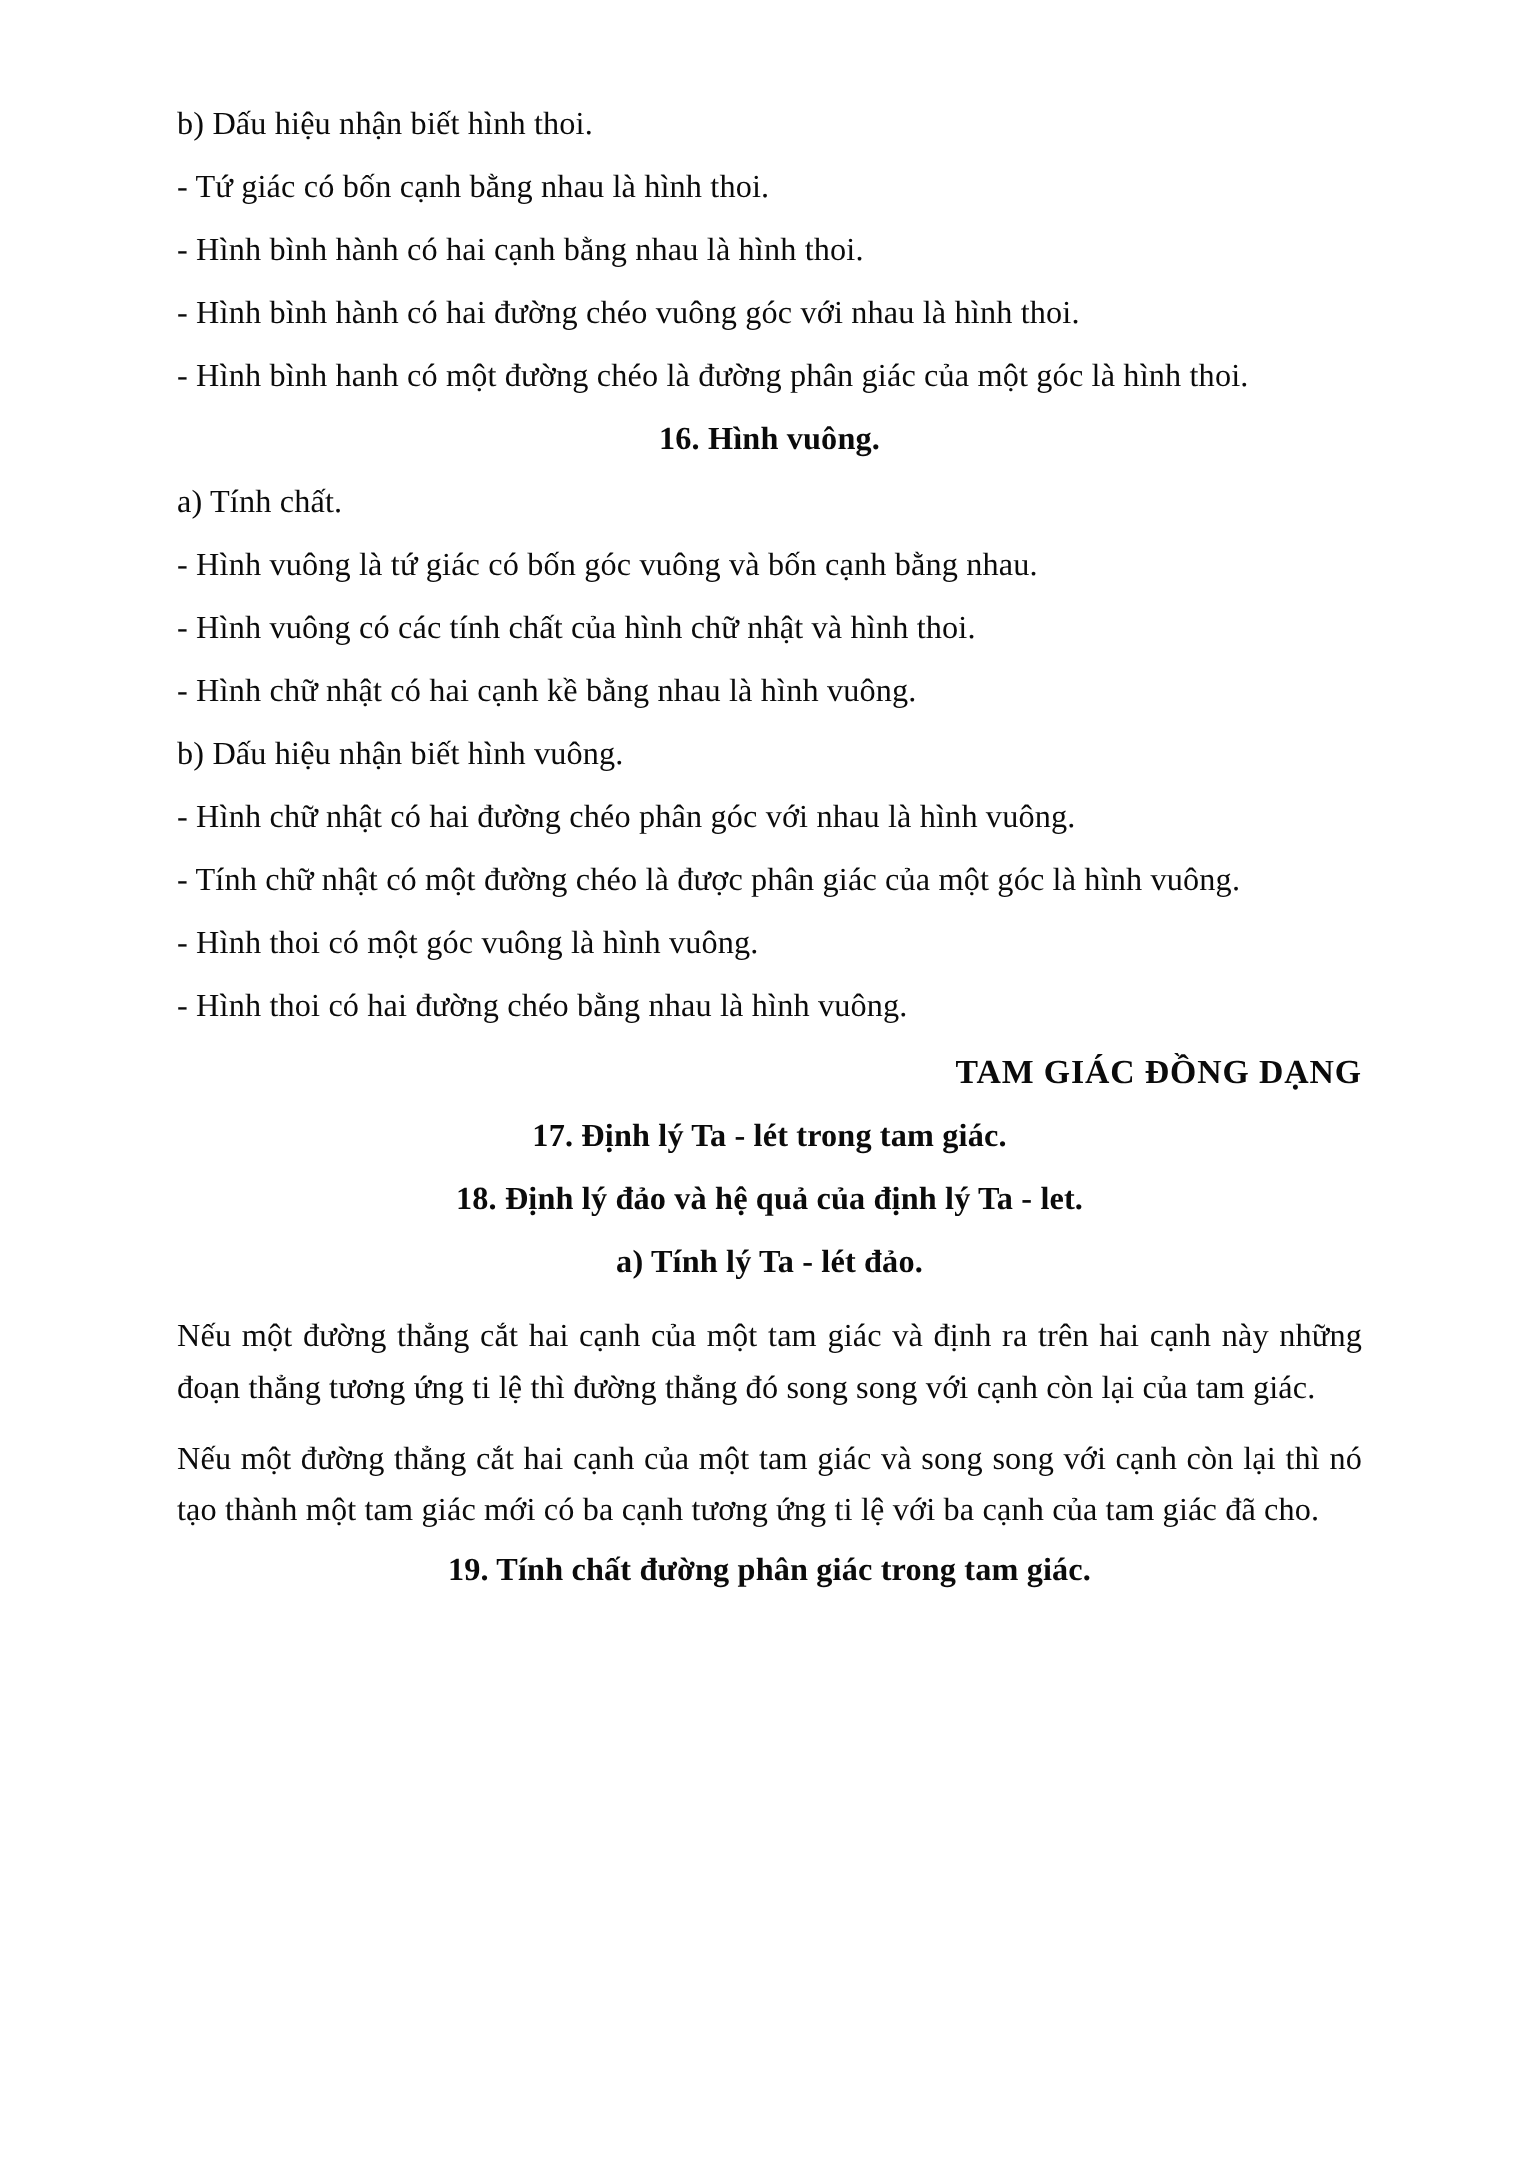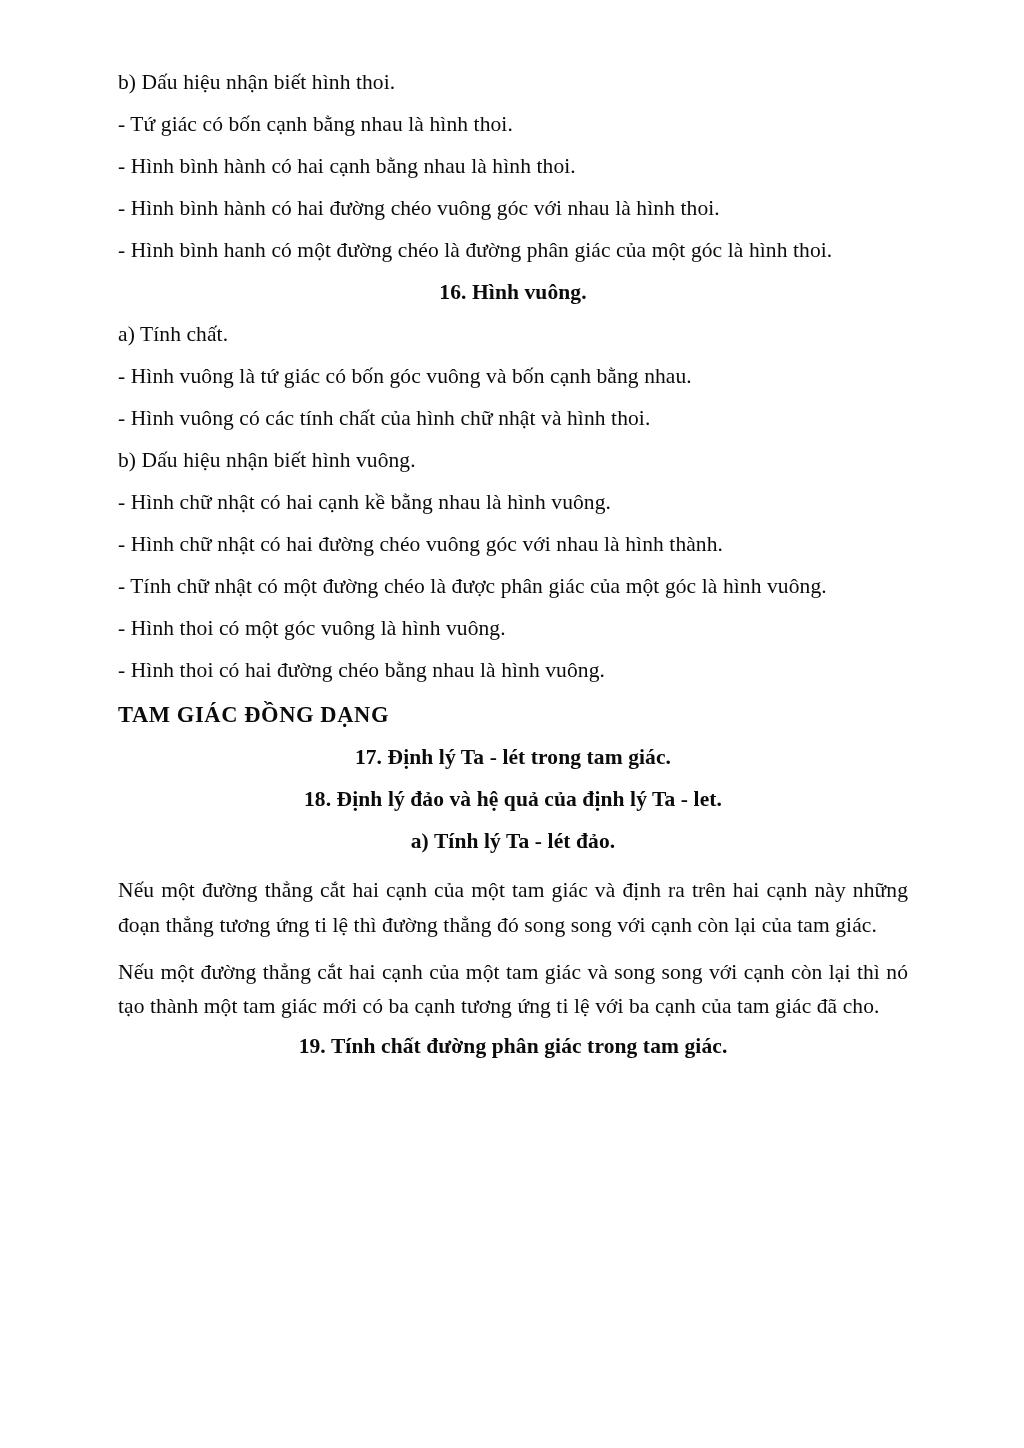--- a/index.html
+++ b/index.html
@@ -47,21 +47,21 @@
     font-size: 21.5px;
     font-weight: bold;
     line-height: 1.0;
     margin: 0 0 20.5px 0;
     letter-spacing: 0.1px;
     text-align: center;
   }
   .section-title {
     font-size: 22.5px;
     font-weight: bold;
-    text-align: left;
+    text-align: right;
     letter-spacing: 0.6px;
     margin: 4px 0 19px 0;
   }
   .page-number {
     position: absolute;
     left: 0;
     right: 0;
     top: 1337px;
     text-align: center;
     font-size: 16px;
@@ -78,23 +78,23 @@
     <p class="line">- Tứ giác có bốn cạnh bằng nhau là hình thoi.</p>
     <p class="line">- Hình bình hành có hai cạnh bằng nhau là hình thoi.</p>
     <p class="line">- Hình bình hành có hai đường chéo vuông góc với nhau là hình thoi.</p>
     <p class="line">- Hình bình hanh có một đường chéo là đường phân giác của một góc là hình thoi.</p>
 
     <p class="heading">16. Hình vuông.</p>
 
     <p class="line">a) Tính chất.</p>
     <p class="line">- Hình vuông là tứ giác có bốn góc vuông và bốn cạnh bằng nhau.</p>
     <p class="line">- Hình vuông có các tính chất của hình chữ nhật và hình thoi.</p>
+    <p class="line">- Hình chữ nhật có hai cạnh kề bằng nhau là hình vuông.</p>
     <p class="line">b) Dấu hiệu nhận biết hình vuông.</p>
-    <p class="line">- Hình chữ nhật có hai cạnh kề bằng nhau là hình vuông.</p>
-    <p class="line">- Hình chữ nhật có hai đường chéo vuông góc với nhau là hình thành.</p>
+    <p class="line">- Hình chữ nhật có hai đường chéo phân góc với nhau là hình vuông.</p>
     <p class="line">- Tính chữ nhật có một đường chéo là được phân giác của một góc là hình vuông.</p>
     <p class="line">- Hình thoi có một góc vuông là hình vuông.</p>
     <p class="line">- Hình thoi có hai đường chéo bằng nhau là hình vuông.</p>
 
     <p class="section-title">TAM GIÁC ĐỒNG DẠNG</p>
 
     <p class="heading">17. Định lý Ta - lét trong tam giác.</p>
 
     <p class="heading">18. Định lý đảo và hệ quả của định lý Ta - let.</p>
     <p class="heading">a) Tính lý Ta - lét đảo.</p>

